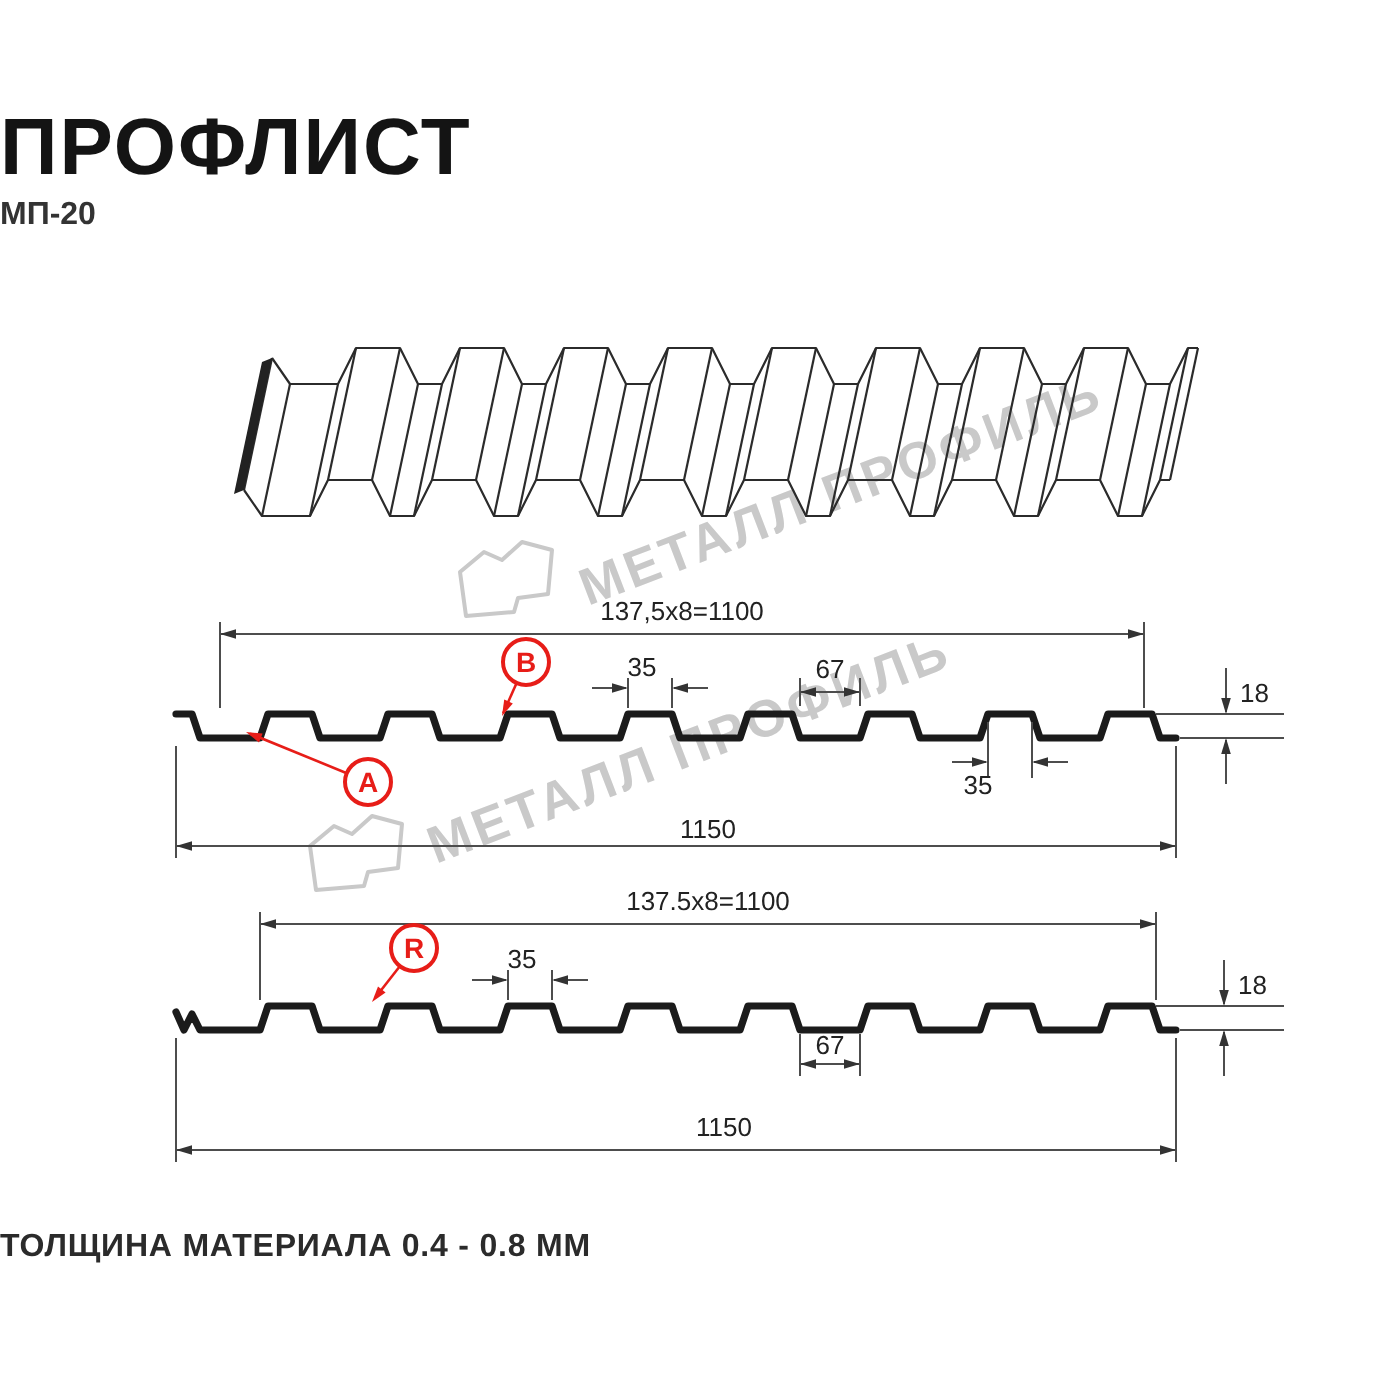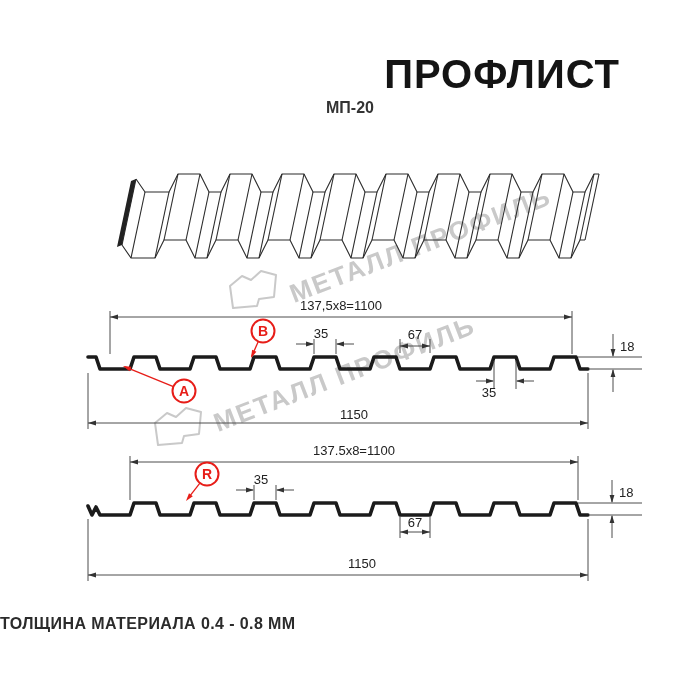--- a/index.html
+++ b/index.html
@@ -1,20 +1,20 @@
 <!DOCTYPE html>
 <html><head>
 <meta charset="utf-8">
 <style>
   html,body{margin:0;padding:0;background:#fff;}
   #stage{position:relative;width:700px;height:700px;background:#fff;overflow:hidden;
          font-family:"Liberation Sans",sans-serif;}
-  .title{position:absolute;top:52px;left:0;width:620px;text-align:right;
+  .title{position:absolute;top:52px;left:0;width:620px;text-align:left;
          font-size:40px;font-weight:bold;letter-spacing:1px;color:#141414;}
-  .subtitle{position:absolute;top:99px;left:0;width:700px;text-align:center;
+  .subtitle{position:absolute;top:99px;left:0;width:700px;
          font-size:16px;font-weight:600;color:#333;}
   .footer{position:absolute;top:615px;left:0;width:700px;
          font-size:16px;font-weight:600;letter-spacing:.4px;color:#2b2b2b;}
   svg{position:absolute;left:0;top:0;}
   .dim{font-family:"Liberation Sans",sans-serif;font-size:13px;fill:#222;}
   .mid{text-anchor:middle;}
   .thin{stroke:#4d4d4d;stroke-width:1;fill:none;}
   .ah{fill:#333;stroke:none;}
   .ahr{fill:#e71d18;stroke:none;}
   .profile{fill:none;stroke:#1b1b1b;stroke-width:3.6;stroke-linejoin:round;stroke-linecap:round;}

